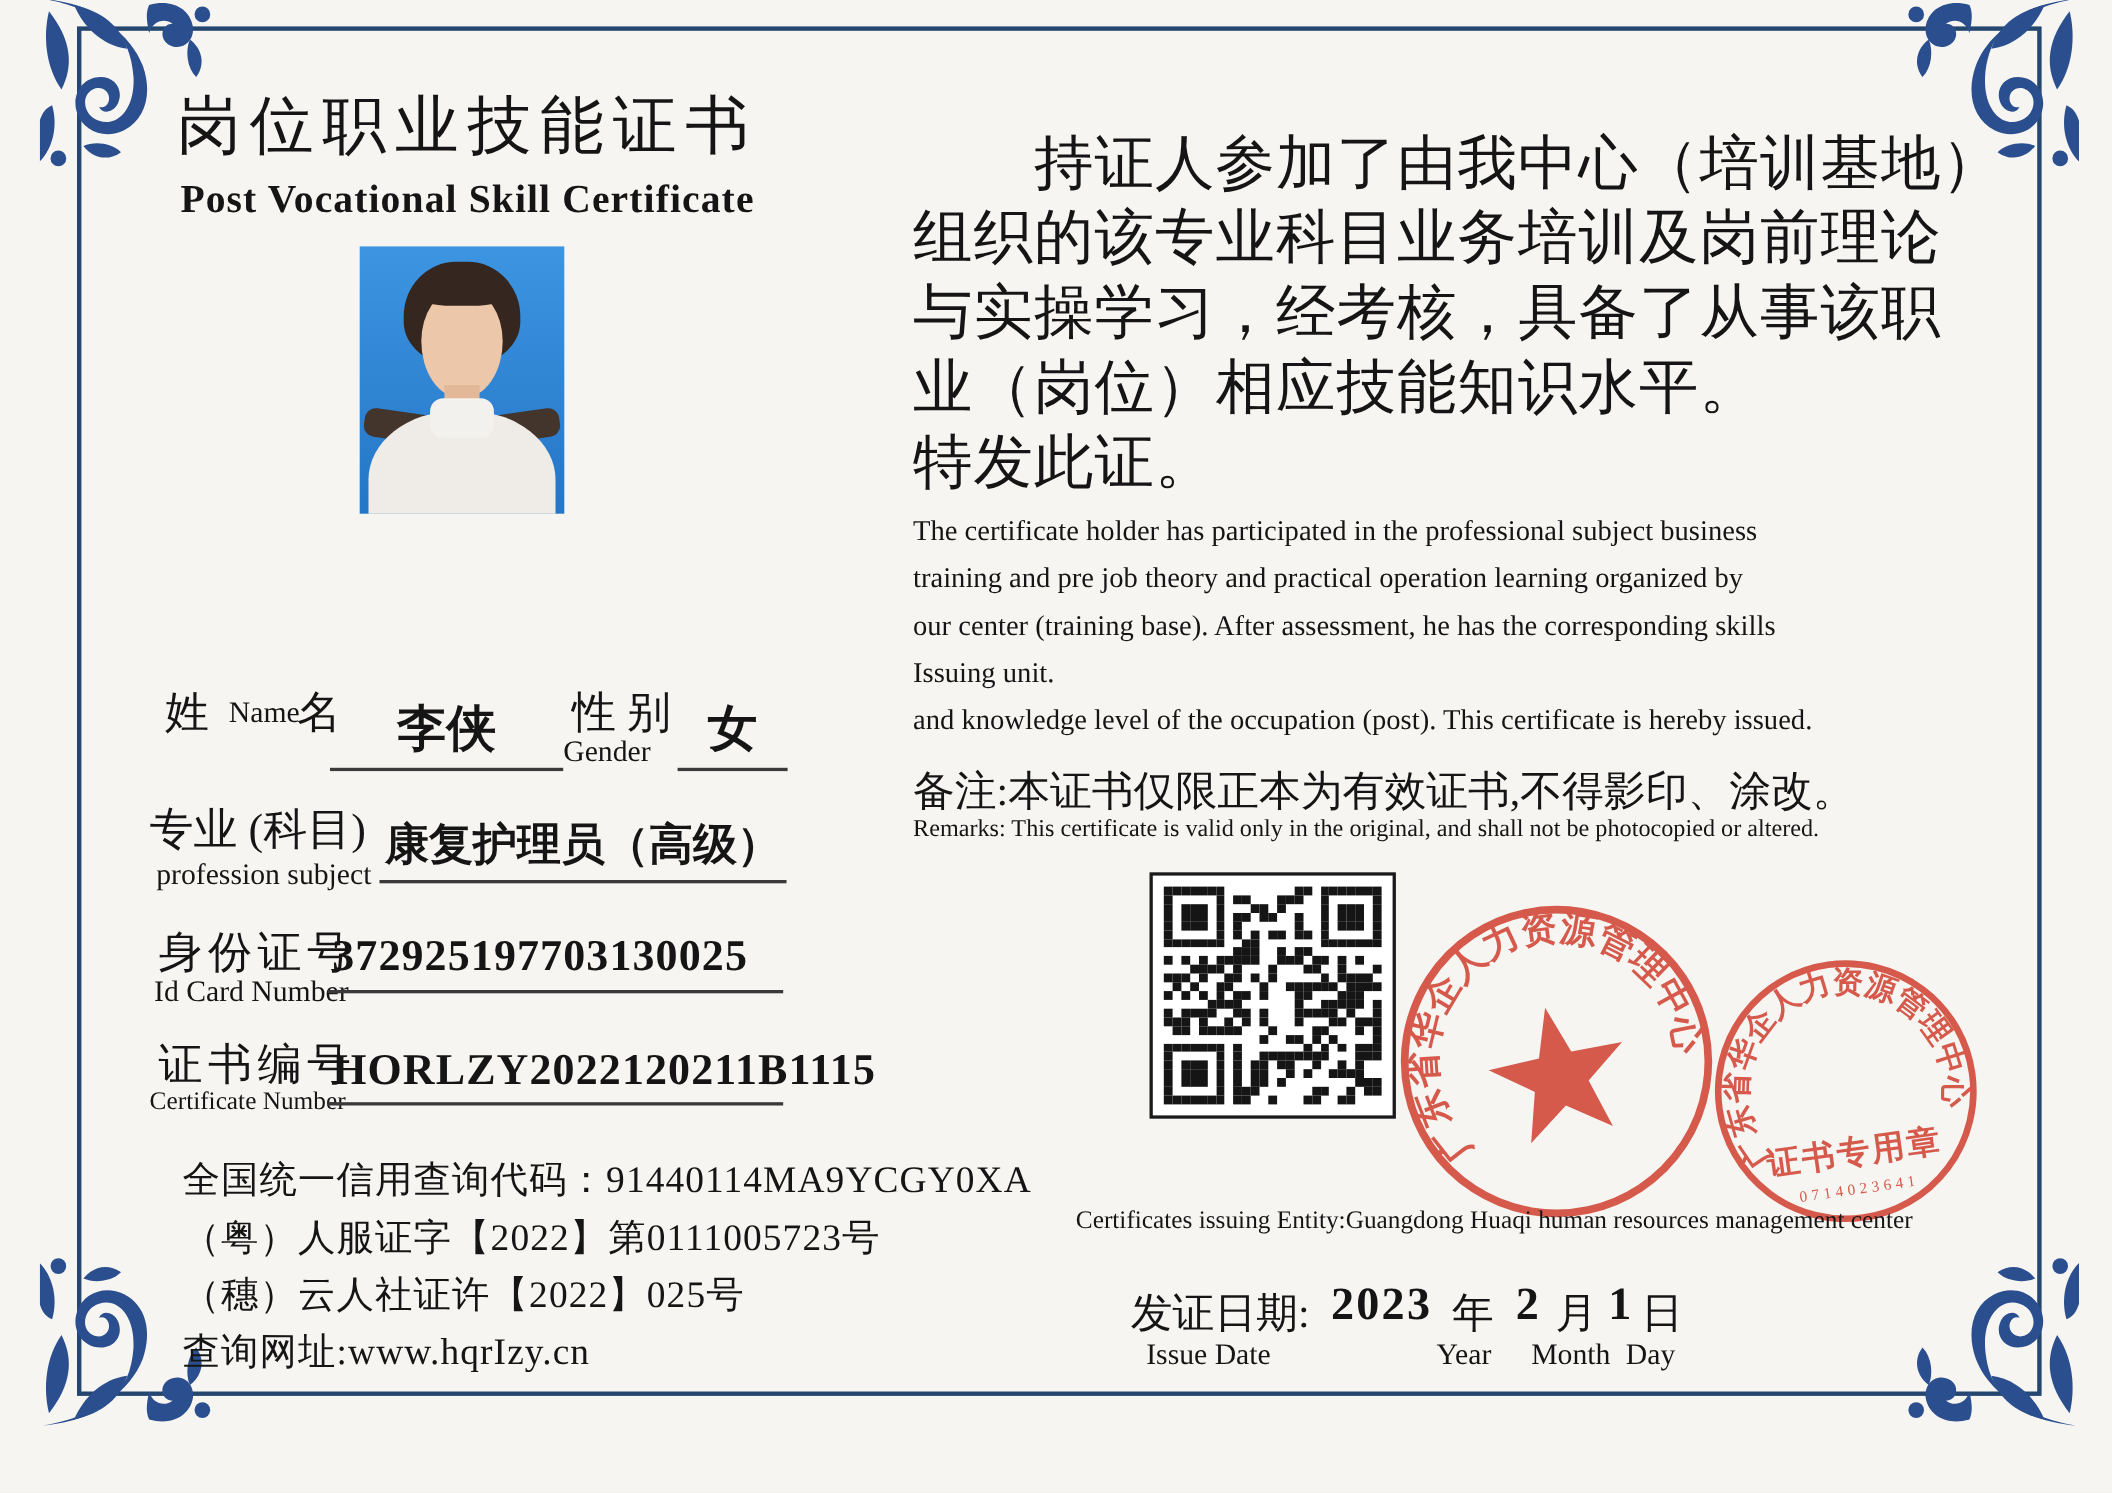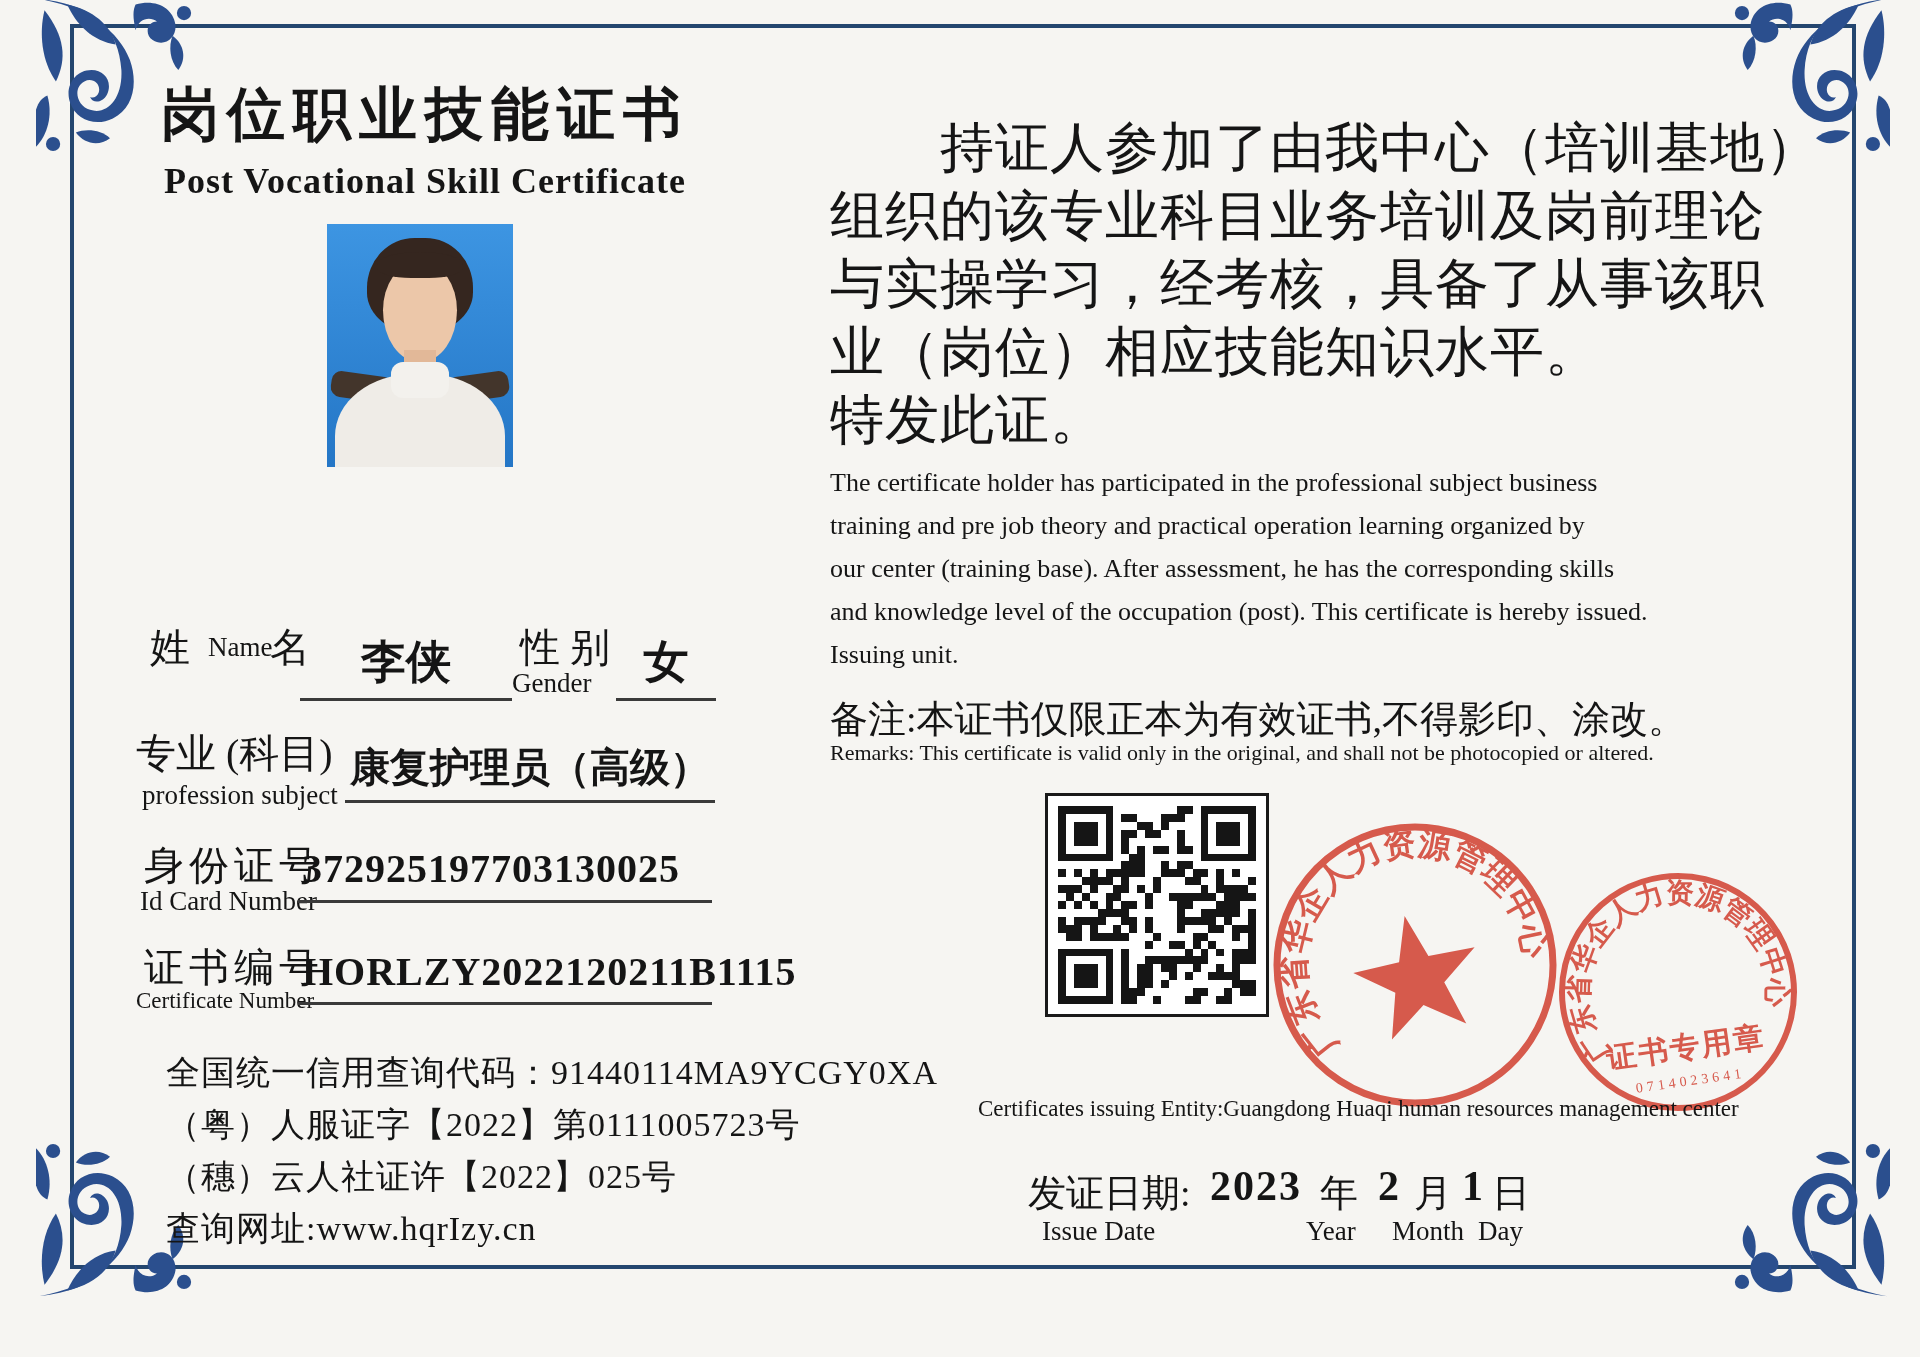--- a/index.html
+++ b/index.html
@@ -1,20 +1,20 @@
 <!DOCTYPE html>
 <html><head>
 <meta charset="utf-8">
 <style>
   html,body{margin:0;padding:0;background:#e9e9e7;}
   #cert{position:relative;width:1920px;height:1357px;background:#f6f5f2;
         font-family:"Liberation Serif",serif;color:#151515;overflow:hidden;}
   .abs{position:absolute;}
   .frame{position:absolute;left:70px;top:24px;right:64px;bottom:88px;border:4px solid #24466f;}
-  .title{font-weight:bold;letter-spacing:8px;font-size:58px;text-align:center;white-space:nowrap;}
+  .title{font-weight:normal;letter-spacing:8px;font-size:58px;text-align:center;white-space:nowrap;}
   .subtitle{font-size:36px;text-align:center;letter-spacing:1px;white-space:nowrap;font-weight:bold;}
   .cjk-label{font-size:40px;white-space:nowrap;}
   .en-sub{font-size:27px;white-space:nowrap;}
   .uline{border-bottom:3px solid #3a3a3a;height:0;}
   .val-cn{font-weight:bold;font-family:Liberation Mono, monospace;text-align:center;white-space:nowrap;}
   .val-num{font-weight:bold;font-size:40px;letter-spacing:1px;white-space:nowrap;}
   .cnp div{height:68px;font-size:54px;letter-spacing:1px;white-space:nowrap;}
   .cnp .ind{text-indent:110px;}
   .enp div{height:43px;font-size:26px;white-space:nowrap;}
   .lfl div{height:52px;font-size:34px;letter-spacing:1px;white-space:nowrap;margin-left:28px;}
@@ -115,22 +115,22 @@
     <div>组织的该专业科目业务培训及岗前理论</div>
     <div>与实操学习，经考核，具备了从事该职</div>
     <div>业（岗位）相应技能知识水平。</div>
     <div>特发此证。</div>
   </div>
 
   <div class="abs enp" style="left:830px;top:468px">
     <div>The certificate holder has participated in the professional subject business</div>
     <div>training and pre job theory and practical operation learning organized by</div>
     <div>our center (training base). After assessment, he has the corresponding skills</div>
+    <div>Issuing unit.</div>
     <div>and knowledge level of the occupation (post). This certificate is hereby issued.</div>
-    <div>Issuing unit.</div>
   </div>
 
   <div class="abs" style="left:830px;top:694px;font-size:38px;white-space:nowrap">备注:本证书仅限正本为有效证书,不得影印、涂改。</div>
   <div class="abs" style="left:830px;top:740px;font-size:22px;white-space:nowrap">Remarks: This certificate is valid only in the original, and shall not be photocopied or altered.</div>
 
   <div class="abs qr">
     <div class="qrg">
         <div class="qm"></div>
         <div class="qm"></div>
         <div class="qm"></div>

